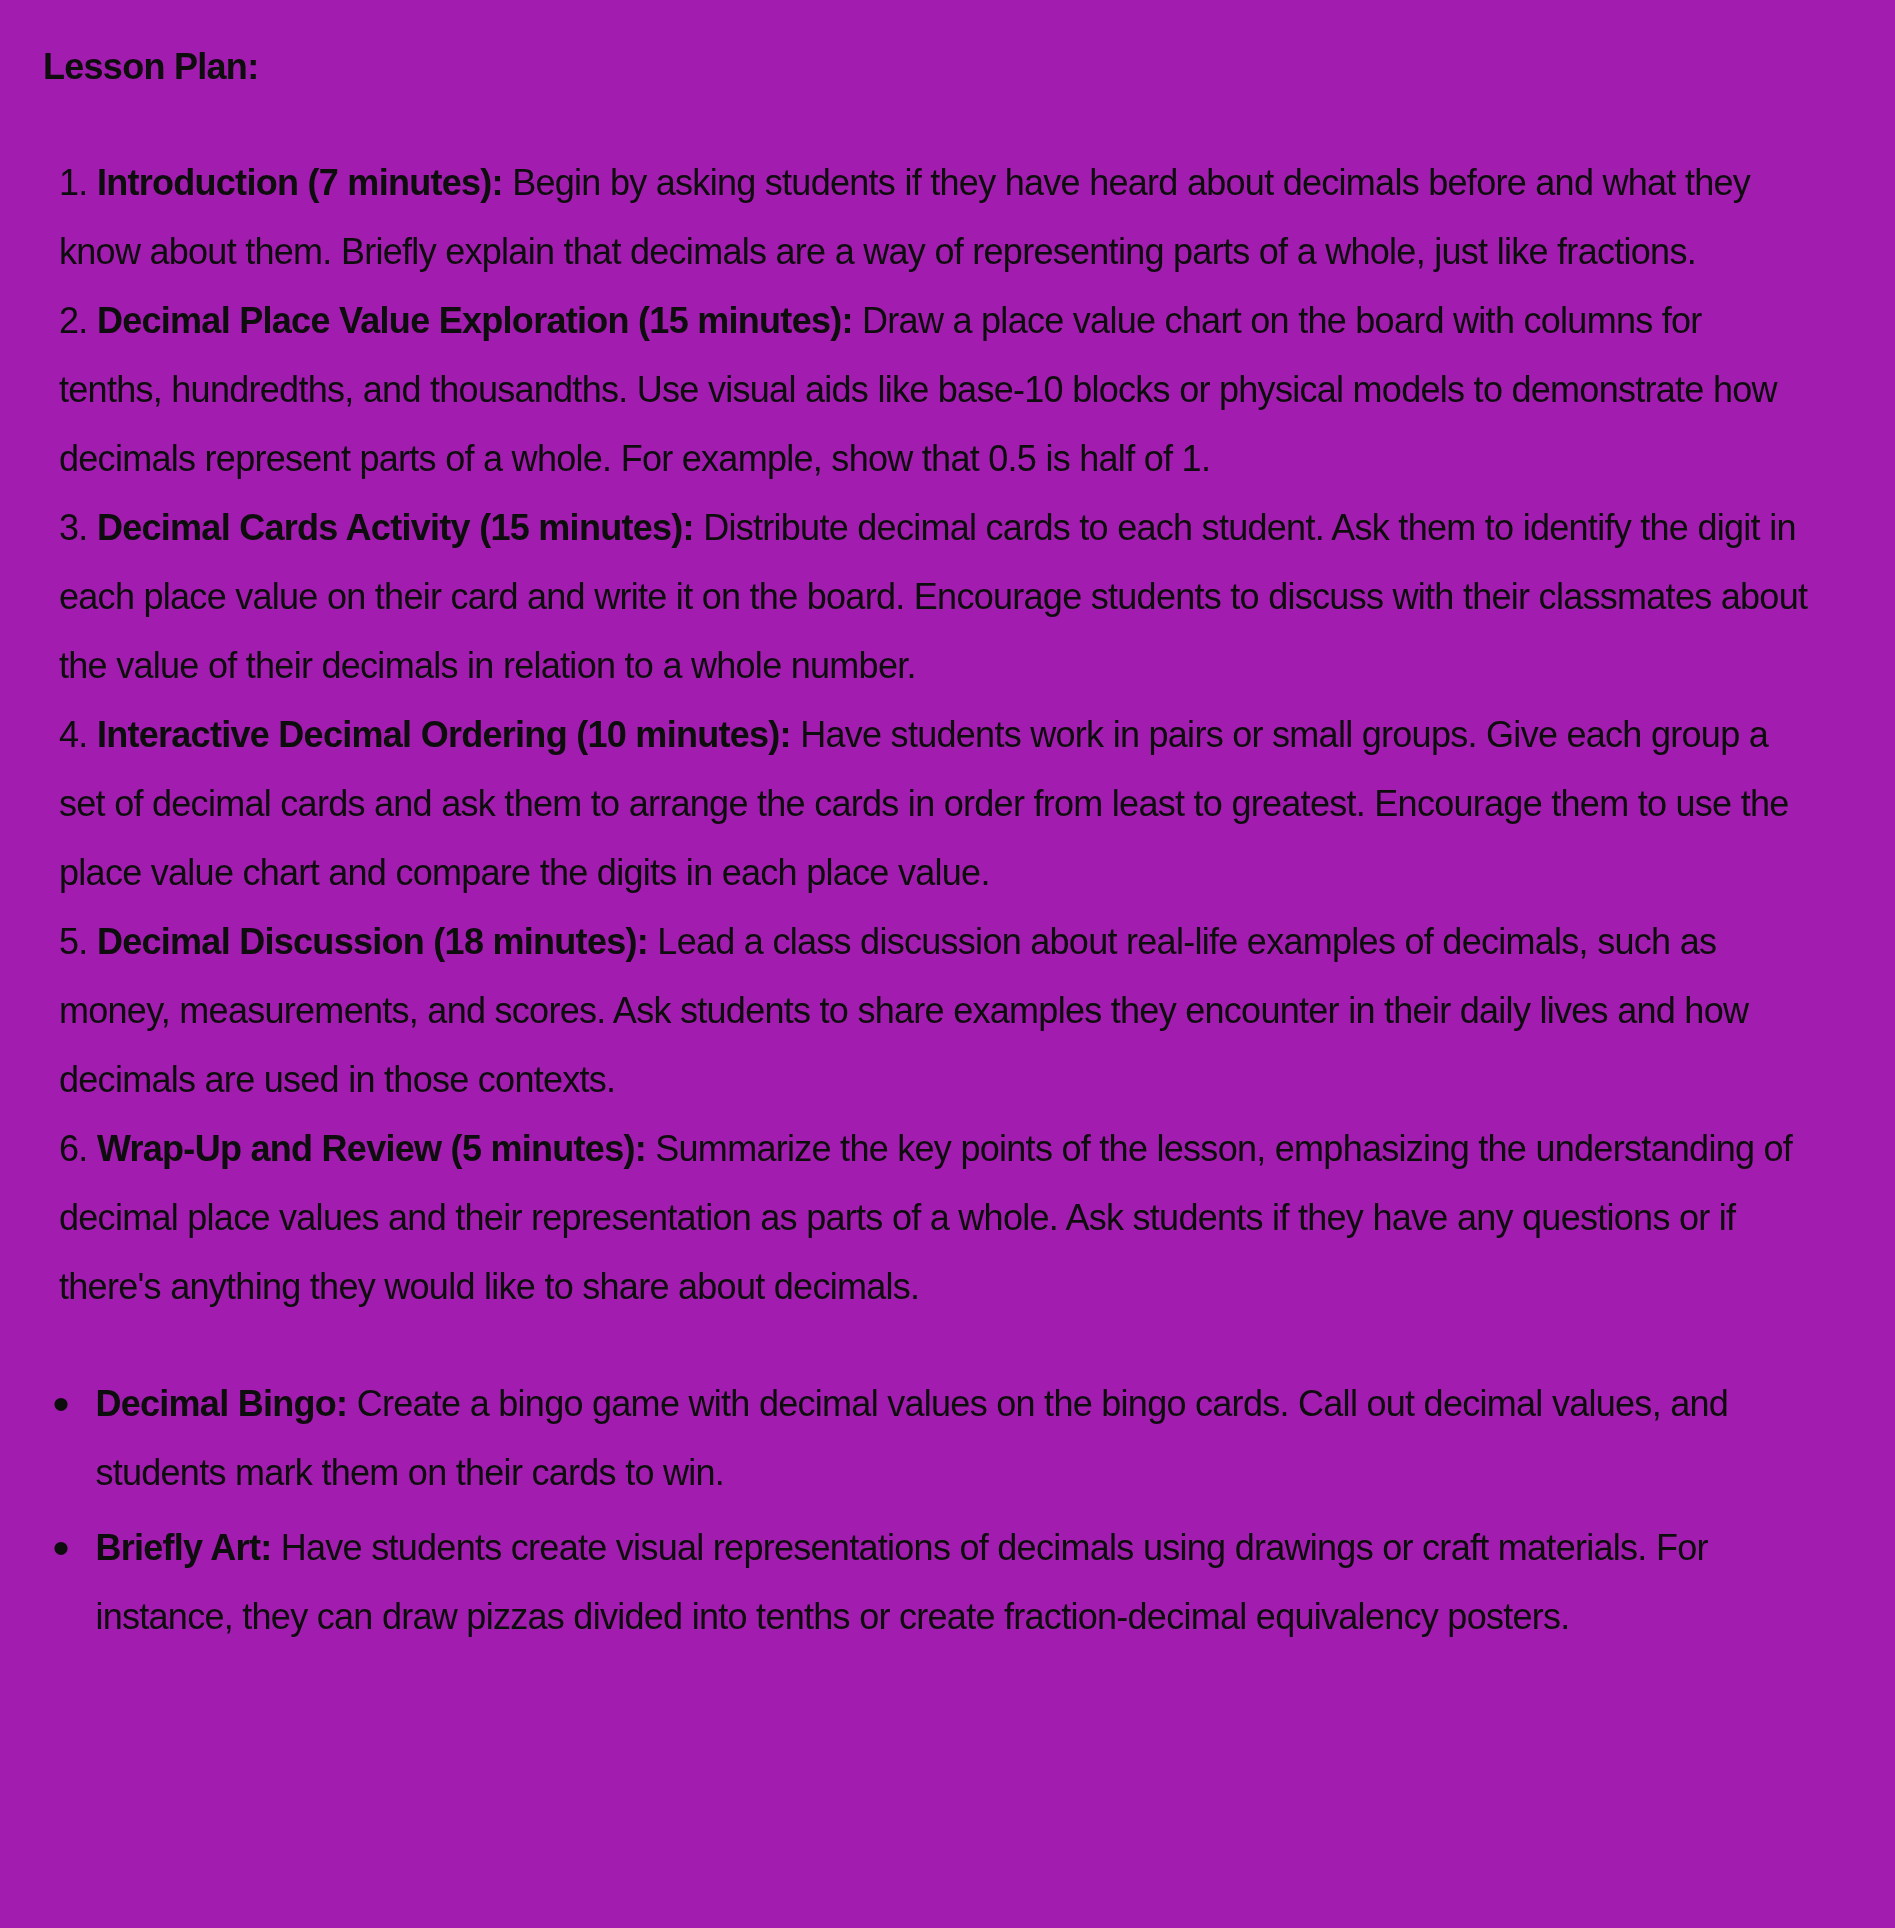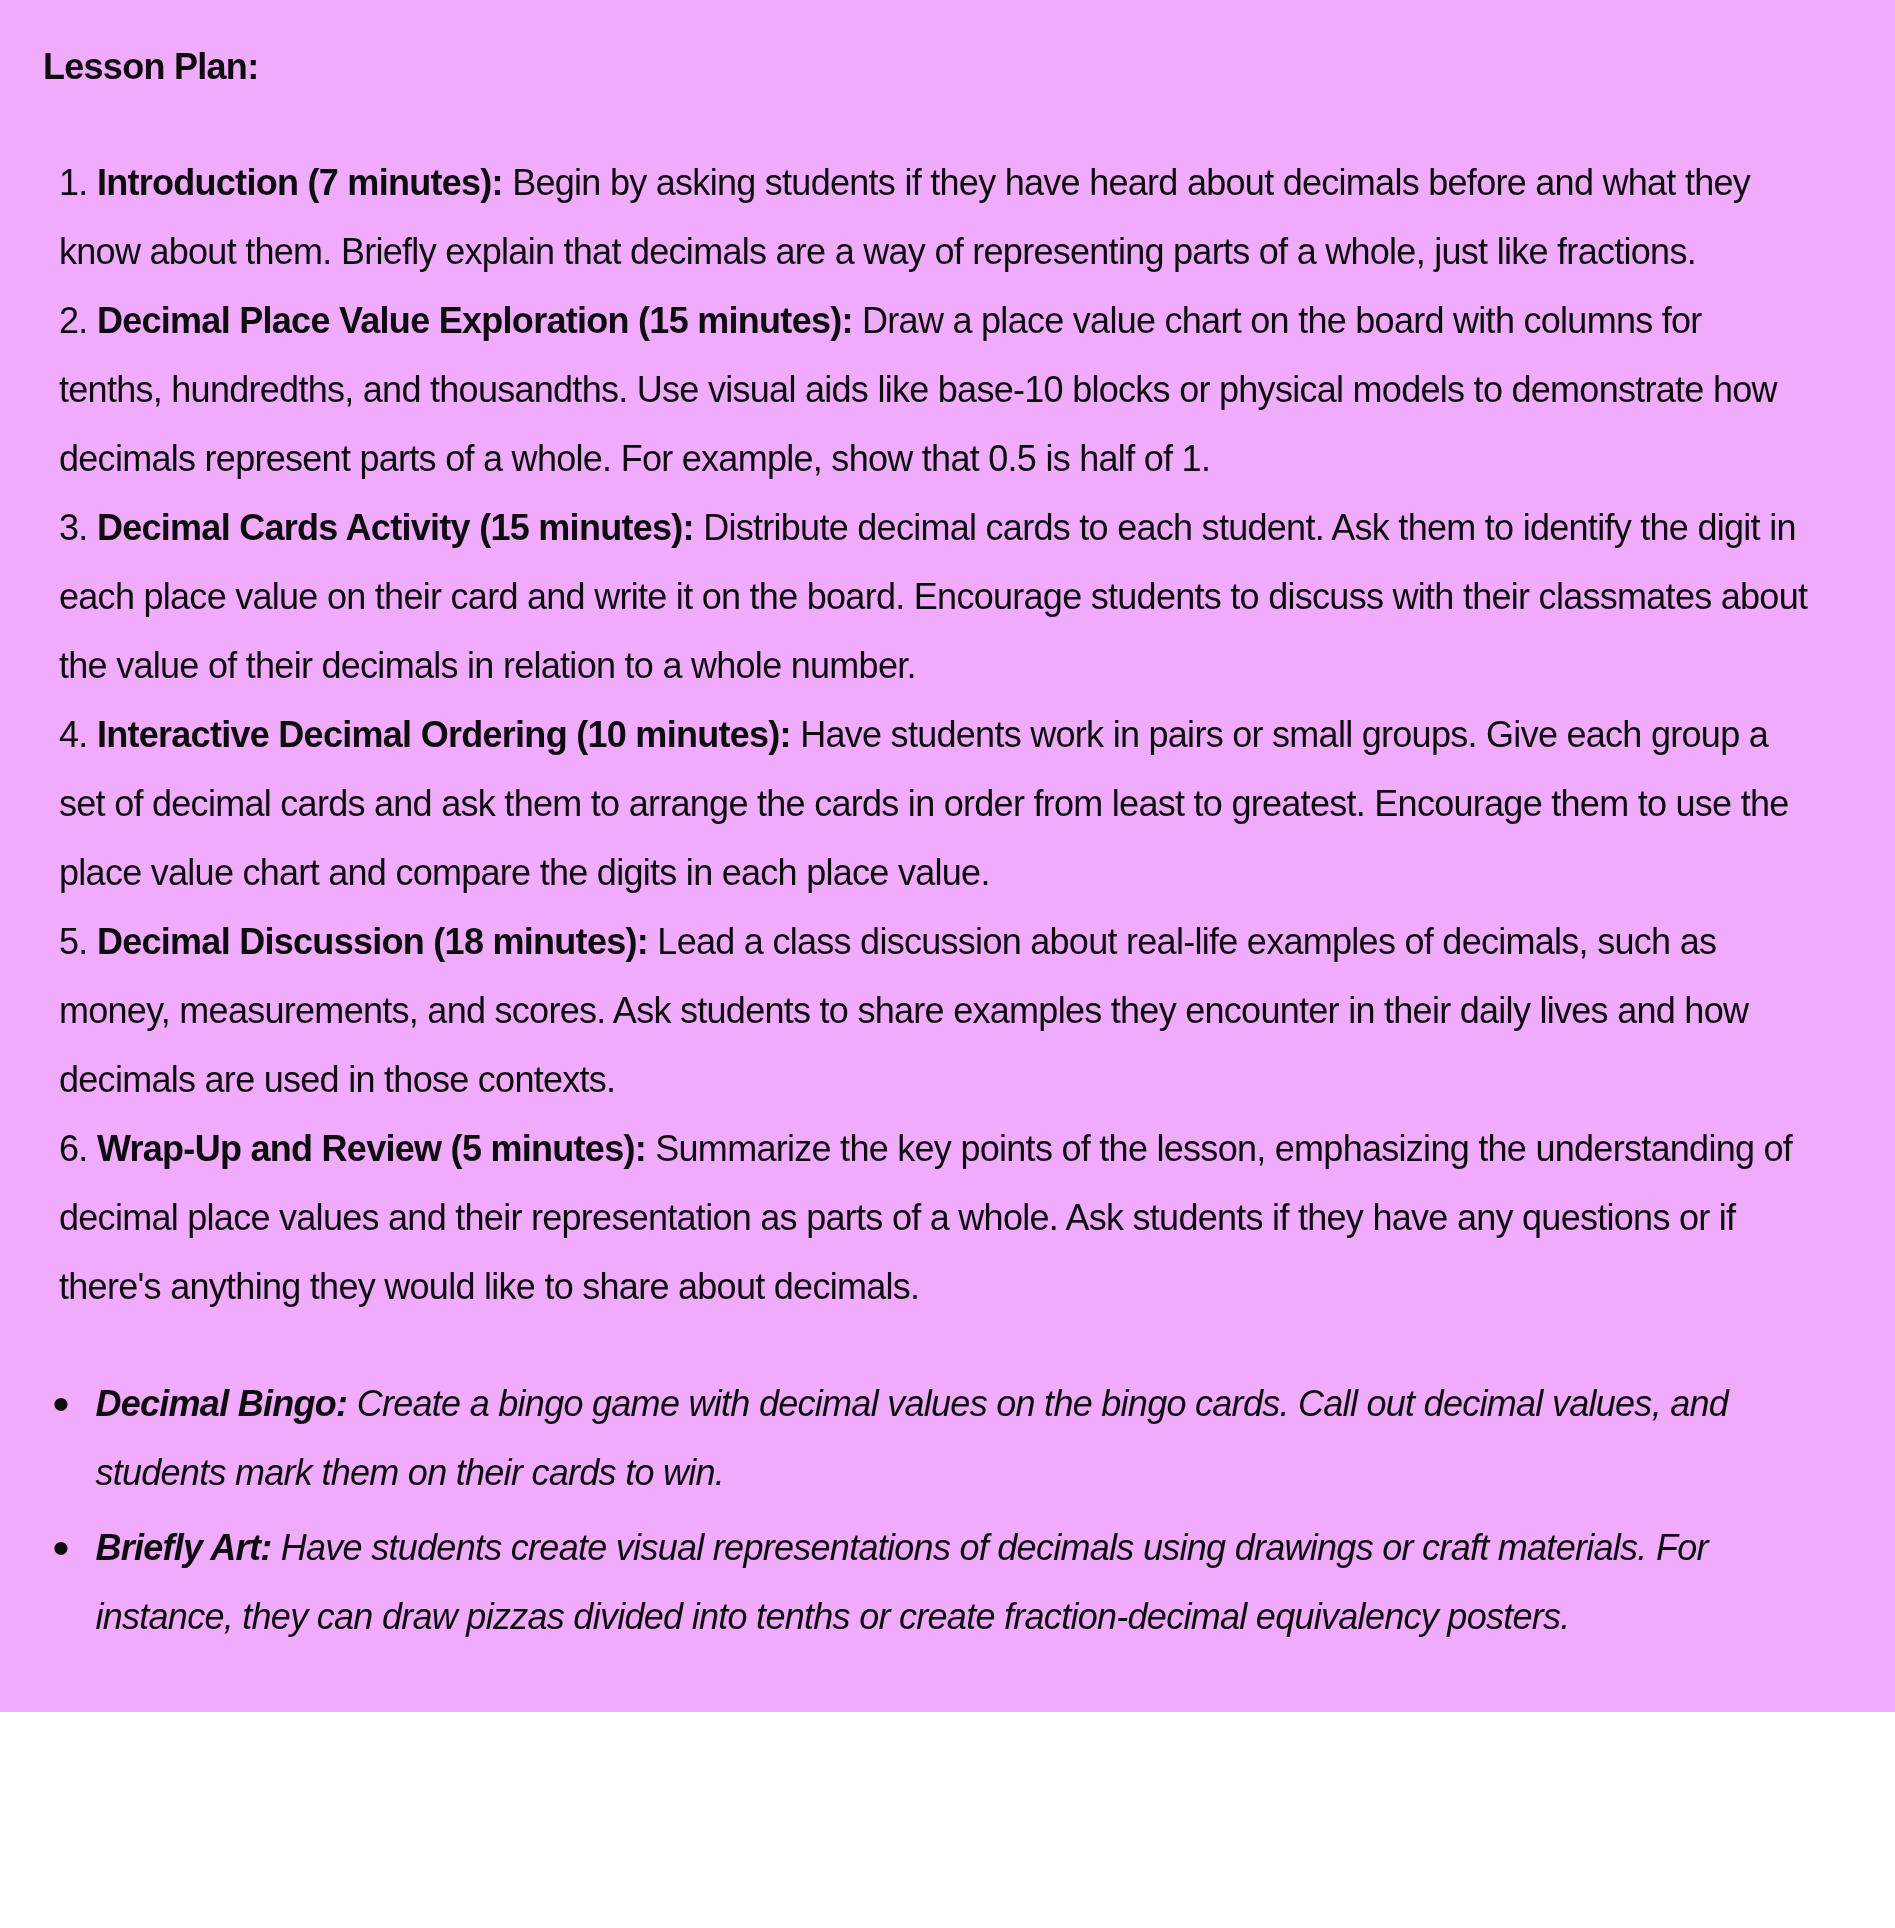--- a/index.html
+++ b/index.html
@@ -2,24 +2,24 @@
 <html style="font-size:15px"><head>
 <meta charset="utf-8">
 <style>
   html, body {
     margin: 0;
     padding: 0;
     background: #ffffff;
   }
   .page {
     width: 1895px;
-    height: 1712px;
+    height: 1928px;
     box-sizing: border-box;
     overflow: hidden;
-    background: #f0abfc;
+    background: #a21caf;
     color: #0d0d0d;
     font-family: "Liberation Sans", "DejaVu Sans", sans-serif;
     font-size: 36px;
     line-height: 69px;
     letter-spacing: -0.02em;
     padding: 32px 85px 0 43px;
   }
   .doc-heading {
     font-size: 36px;
     font-weight: 700;
@@ -58,21 +58,20 @@
   }
   .bullet-dot {
     flex: 0 0 43px;
     width: 43px;
     margin-left: 9.4px;
     font-size: 1.35em;
     line-height: 69px;
   }
   .bullet-text {
     flex: 1 1 auto;
-    font-style: italic;
   }
 </style>
 </head>
 <body>
 
 <main class="page">
 
   <h2 class="doc-heading">Lesson Plan:</h2>
 
   <ol class="steps">

